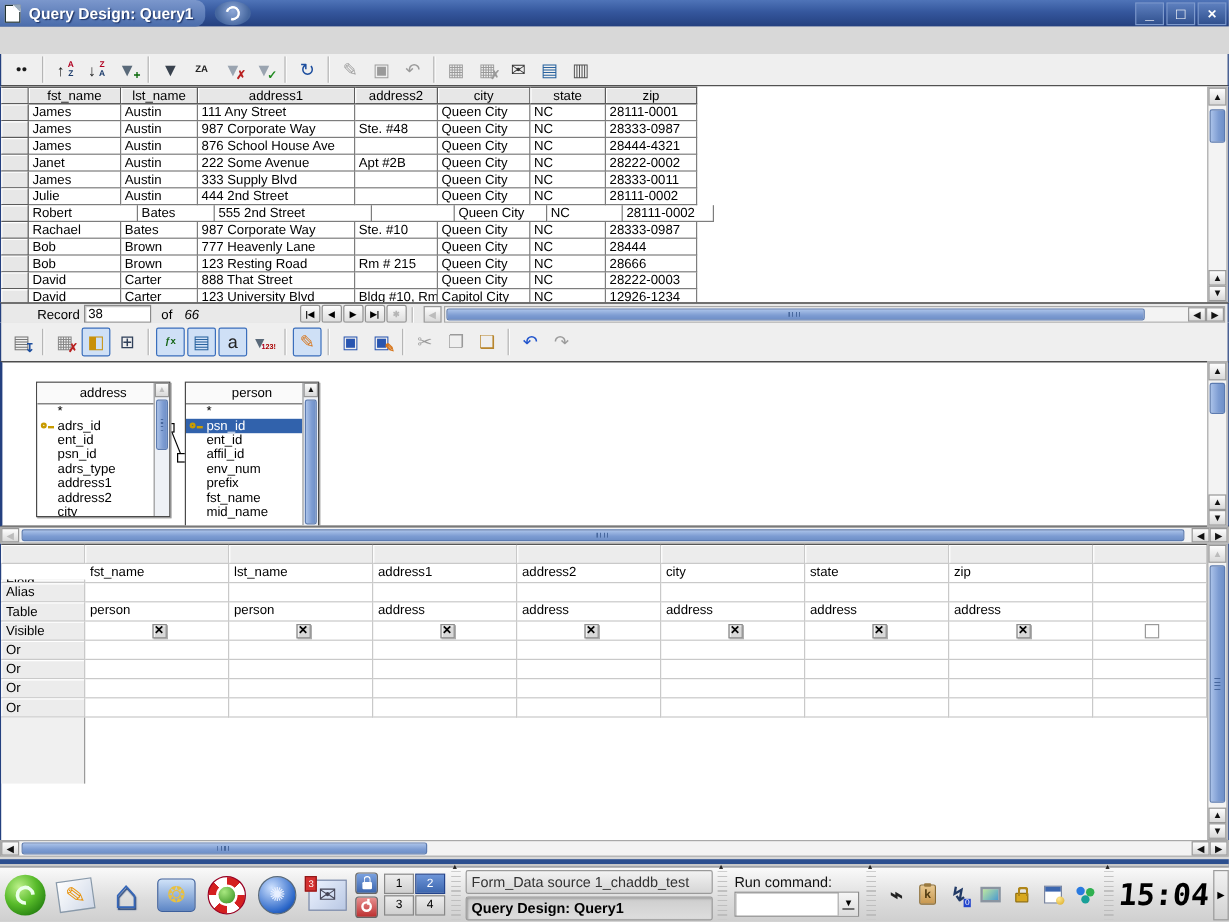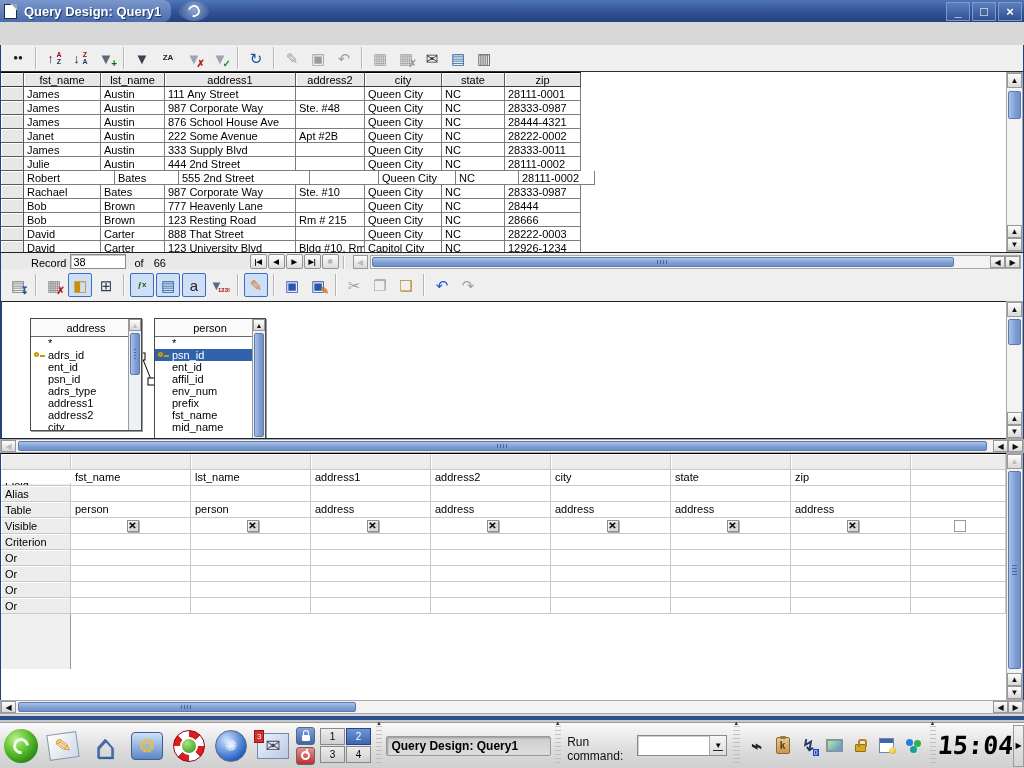--- a/index.html
+++ b/index.html
@@ -87,21 +87,21 @@
   .hcluster .sb-btn { width:15px; height:100%; }
 
   
   #recordbar { position:absolute; left:0; top:252px; width:1024px; height:17px; background:#e9e9e9;
     border-top:1px solid #222; border-left:1px solid #24407f; border-right:1px solid #24407f;
     display:flex; align-items:flex-end;padding-left:26px; }
   #rb-label { padding:0 4px; }
   #rb-input { width:56px; height:15px; background:#fff; border:1px solid #8a8a8a;
     box-shadow:inset 1px 1px 0 #c8c8c8; padding:1px 2px; }
   #rb-of { padding:0 10px 0 8px; }
-  #rb-total { width:40px; }
+  #rb-total { width:40px;font-style:italic; }
   .nav-btn { min-width:17px; height:15px; margin-left:1px; background:linear-gradient(180deg,#fcfcfc,#dedede);
     border:1px solid #929292; border-radius:2px; font-size:7px; font-weight:bold;
     display:flex; align-items:center; justify-content:center; }
   .nav-btn.disabled { color:#b5b5b5; }
 
   
   #designpane { position:absolute; left:0; top:301px; width:1024px; height:138px; background:#fff;
     border:1px solid #222; border-left:2px solid #24407f; border-right:1px solid #24407f; overflow:hidden; }
   .tablebox { position:absolute; width:112px; background:#fff; border:1px solid #4a4a4a;
     box-shadow:1px 1px 0 #9a9a9a; overflow:hidden; }
@@ -189,21 +189,21 @@
     display:flex; align-items:center; justify-content:center; font-size:10px; }
   .pg-cell.active { background:linear-gradient(180deg,#6d95d8,#3c66ae); color:#fff; border-color:#24448c; }
 
   #winlist { display:flex; flex-direction:column; justify-content:center; width:206px; margin:0 2px; }
   .win-btn { height:20px; margin:1px 0; border:1px solid #9a9a9a; border-radius:2px;
     background:linear-gradient(180deg,#f2f2f2,#d6d6d6); padding:2px 4px; overflow:hidden;
     white-space:nowrap; text-overflow:clip; font-size:12px; color:#333; }
   .win-btn.active { font-weight:bold; color:#000; background:linear-gradient(180deg,#cdcdcd,#dedede);
     box-shadow:inset 1px 1px 2px #9a9a9a; }
 
-  #runbox { display:flex; justify-content:center; margin:0 4px; }
+  #runbox { display:flex; flex-direction:column; justify-content:center; margin:0 4px; }
   #run-label { font-size:12px; color:#111; height:15px; }
   #run-combo { display:flex; width:104px; height:21px; border:1px solid #8a8a8a; background:#fff;
     box-shadow:inset 1px 1px 0 #cfcfcf; }
   #run-input { flex:1; }
   #run-drop { width:17px; border-left:1px solid #aaa; background:linear-gradient(180deg,#f6f6f6,#dcdcdc);
     display:flex; align-items:center; justify-content:center; font-size:8px; }
   #run-drop span { border-bottom:1px solid #222; padding:0 1px; }
 
   #tray { display:flex; align-items:center; margin:0 2px; }
   .tray-ic { width:22px; height:22px; margin:0 2px; display:flex; align-items:center; justify-content:center; position:relative; }
@@ -674,31 +674,20 @@
         <div class="qg-cell" data-name="query-cell-visible-5" style="width: 120px;">
           <div class="cb checked" data-name="visible-checkbox">✕</div>
         </div>
         <div class="qg-cell" data-name="query-cell-visible-6" style="width: 120px;">
           <div class="cb checked" data-name="visible-checkbox">✕</div>
         </div>
         <div class="qg-cell" data-name="query-cell-visible-7" style="width: 95px;">
           <div class="cb unchecked" data-name="visible-checkbox"></div>
         </div>
       </div>
-      <div class="qg-row" data-name="query-grid-row-criterion-6">
-        <div class="qg-cell qg-label" data-name="row-label-criterion" style="width: 70px;">Criterion</div>
-        <div class="qg-cell txt" data-name="query-cell-criterion-0" style="width: 120px;"></div>
-        <div class="qg-cell txt" data-name="query-cell-criterion-1" style="width: 120px;"></div>
-        <div class="qg-cell txt" data-name="query-cell-criterion-2" style="width: 120px;"></div>
-        <div class="qg-cell txt" data-name="query-cell-criterion-3" style="width: 120px;"></div>
-        <div class="qg-cell txt" data-name="query-cell-criterion-4" style="width: 120px;"></div>
-        <div class="qg-cell txt" data-name="query-cell-criterion-5" style="width: 120px;"></div>
-        <div class="qg-cell txt" data-name="query-cell-criterion-6" style="width: 120px;"></div>
-        <div class="qg-cell txt" data-name="query-cell-criterion-7" style="width: 95px;"></div>
-      </div>
       <div class="qg-row" data-name="query-grid-row-or-7">
         <div class="qg-cell qg-label" data-name="row-label-or" style="width: 70px;">Or</div>
         <div class="qg-cell txt" data-name="query-cell-or0-0" style="width: 120px;"></div>
         <div class="qg-cell txt" data-name="query-cell-or0-1" style="width: 120px;"></div>
         <div class="qg-cell txt" data-name="query-cell-or0-2" style="width: 120px;"></div>
         <div class="qg-cell txt" data-name="query-cell-or0-3" style="width: 120px;"></div>
         <div class="qg-cell txt" data-name="query-cell-or0-4" style="width: 120px;"></div>
         <div class="qg-cell txt" data-name="query-cell-or0-5" style="width: 120px;"></div>
         <div class="qg-cell txt" data-name="query-cell-or0-6" style="width: 120px;"></div>
         <div class="qg-cell txt" data-name="query-cell-or0-7" style="width: 95px;"></div>
@@ -801,20 +790,21 @@
         </div>
     </div>
     <div id="pager" data-name="desktop-pager">
         <div class="pg-cell" data-name="desktop-1">1</div>
         <div class="pg-cell active" data-name="desktop-2">2</div>
         <div class="pg-cell" data-name="desktop-3">3</div>
         <div class="pg-cell" data-name="desktop-4">4</div>
       </div>
     <div class="tb-handle" data-name="applet-handle"></div>
     <div id="winlist" data-name="taskbar-window-list">
+        <div class="win-btn" data-name="taskbar-window-button">Form_Data source 1_chaddb_test</div>
         <div class="win-btn active" data-name="taskbar-window-button">Query Design: Query1</div>
       </div>
     <div class="tb-handle" data-name="applet-handle"></div>
     <div id="runbox" data-name="run-command-applet">
       <div id="run-label" data-name="run-command-label">Run command:</div>
       <div id="run-combo" data-name="run-command-combobox">
         <div id="run-input" data-name="run-command-input"></div>
         <div id="run-drop" data-name="run-command-dropdown-button">
             <span>▼</span>
           </div>

